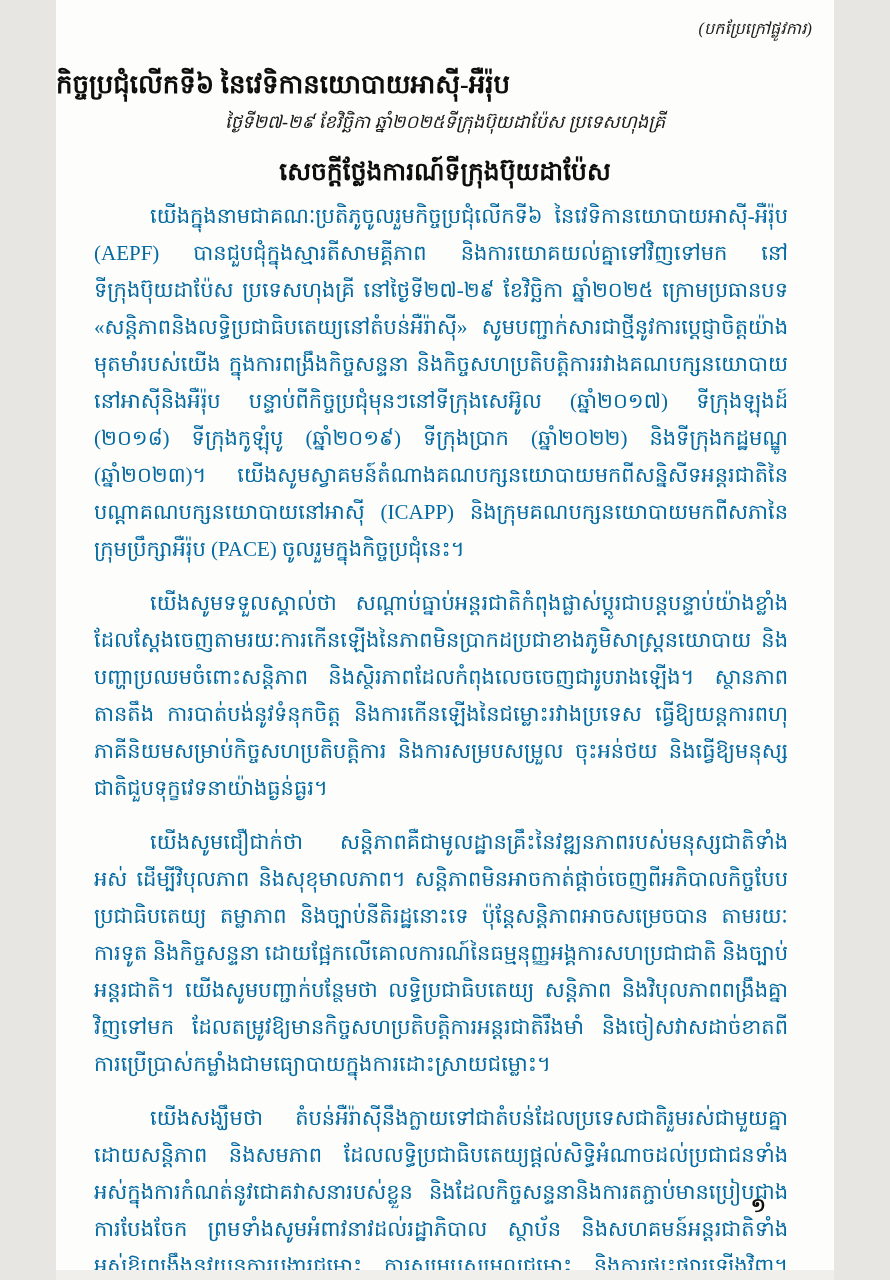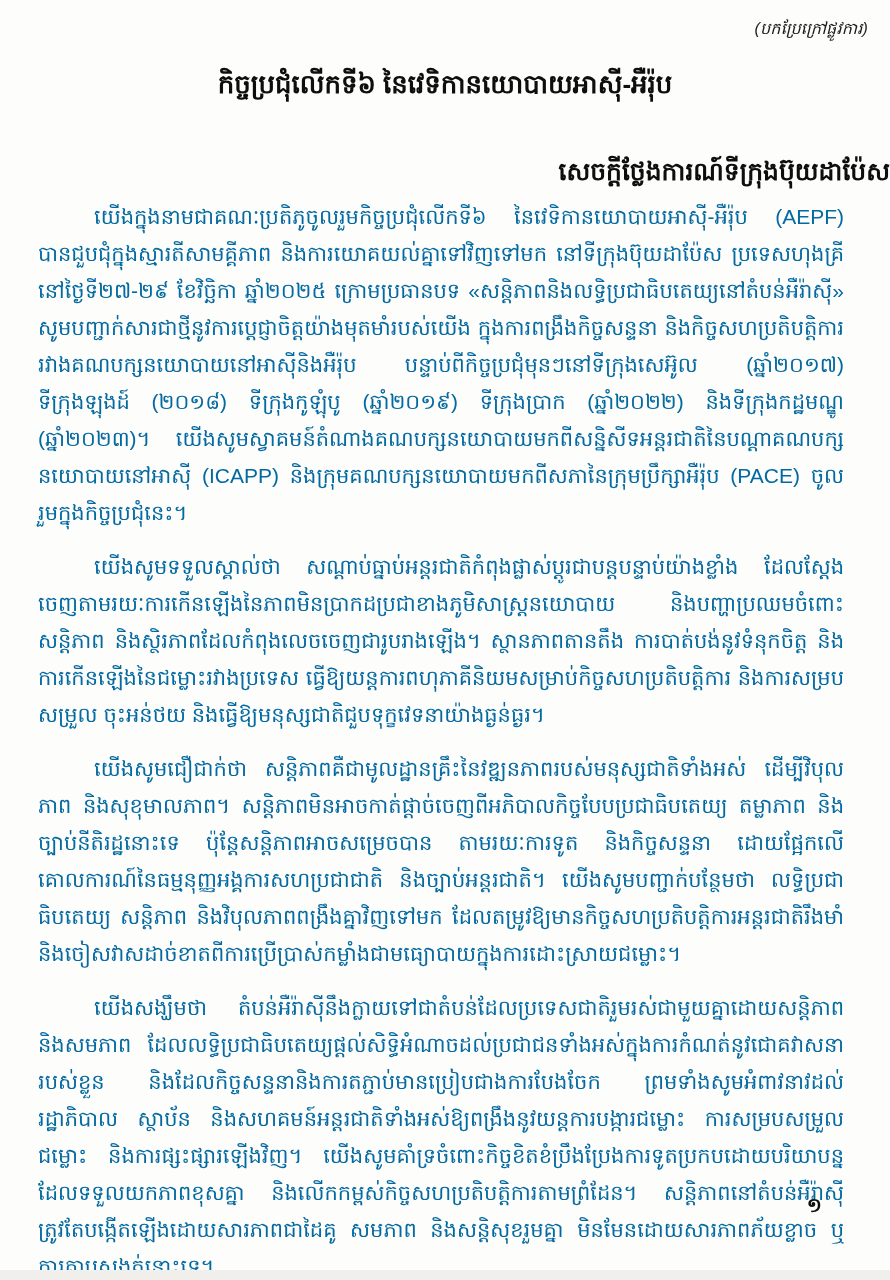--- a/index.html
+++ b/index.html
@@ -2,64 +2,64 @@
 <html lang="km"><head>
 <meta charset="utf-8">
 <style>
   html, body {
     margin: 0;
     padding: 0;
     background: #e8e6e3;
   }
   .page {
     position: relative;
-    width: 890px;
+    width: 778px;
     height: 1280px;
     margin: 0 auto;
     background: #fdfdfb;
     color: #141414;
-    font-family: Liberation Sans, sans-serif;
+    font-family: Liberation Serif, serif;
     overflow: hidden;
     box-sizing: border-box;
   }
   .corner-note {
     position: absolute;
     top: 18px;
     right: 22px;
     font-size: 16px;
     font-style: italic;
     letter-spacing: 0.2px;
     color: #1b1b1b;
   }
   .doc-title {
     position: absolute;
     top: 68px;
     left: 0;
     width: 100%;
-    text-align: center;
+    text-align: left;
     font-size: 26px;
     font-weight: bold;
     color: #0e0e0e;
   }
   .doc-subtitle {
     position: absolute;
     top: 110px;
     left: 0;
     width: 100%;
     text-align: center;
     font-size: 18px;
     font-style: italic;
     color: #171717;
   }
   .section-heading {
     position: absolute;
     top: 156px;
     left: 0;
     width: 100%;
-    text-align: right;
+    text-align: center;
     font-size: 25px;
     font-weight: bold;
     color: #0e0e0e;
   }
   .body-text {
     position: absolute;
     top: 198px;
     left: 38px;
     right: 46px;
   }
@@ -91,20 +91,21 @@
 </style>
 </head>
 <body>
 
 <div class="page">
 
   <div class="corner-note">(បកប្រែក្រៅផ្លូវការ)</div>
 
   <div class="doc-title">កិច្ចប្រជុំលើកទី៦ នៃវេទិកានយោបាយអាស៊ី-អឺរ៉ុប</div>
 
+  <div class="doc-subtitle">ថ្ងៃទី២៧-២៩ ខែវិច្ឆិកា ឆ្នាំ២០២៥ទីក្រុងប៊ុយដាប៉ែស ប្រទេសហុងគ្រី</div>
 
   <div class="section-heading">សេចក្តីថ្លែងការណ៍ទីក្រុងប៊ុយដាប៉ែស</div>
 
   <div class="body-text">
     <p>យើងក្នុងនាមជាគណៈប្រតិភូចូលរួមកិច្ចប្រជុំលើកទី៦ នៃវេទិកានយោបាយអាស៊ី-អឺរ៉ុប (AEPF) បានជួបជុំក្នុងស្មារតីសាមគ្គីភាព និងការយោគយល់គ្នាទៅវិញទៅមក នៅទីក្រុងប៊ុយដាប៉ែស ប្រទេសហុងគ្រី នៅថ្ងៃទី២៧-២៩ ខែវិច្ឆិកា ឆ្នាំ២០២៥ ក្រោមប្រធានបទ «សន្តិភាពនិងលទ្ធិប្រជាធិបតេយ្យនៅតំបន់អឺរ៉ាស៊ី» សូមបញ្ជាក់សារជាថ្មីនូវការប្ដេជ្ញាចិត្តយ៉ាងមុតមាំរបស់យើង ក្នុងការពង្រឹងកិច្ចសន្ទនា និងកិច្ចសហប្រតិបត្តិការរវាងគណបក្សនយោបាយនៅអាស៊ីនិងអឺរ៉ុប បន្ទាប់ពីកិច្ចប្រជុំមុនៗនៅទីក្រុងសេអ៊ូល (ឆ្នាំ២០១៧) ទីក្រុងឡុងដ៍ (២០១៨) ទីក្រុងកូឡុំបូ (ឆ្នាំ២០១៩) ទីក្រុងប្រាក (ឆ្នាំ២០២២) និងទីក្រុងកដ្ឋមណ្ឌូ (ឆ្នាំ២០២៣)។ យើងសូមស្វាគមន៍តំណាងគណបក្សនយោបាយមកពីសន្និសីទអន្តរជាតិនៃបណ្ដាគណបក្សនយោបាយនៅអាស៊ី (ICAPP) និងក្រុមគណបក្សនយោបាយមកពីសភានៃក្រុមប្រឹក្សាអឺរ៉ុប (PACE) ចូលរួមក្នុងកិច្ចប្រជុំនេះ។</p>
     <p>យើងសូមទទួលស្គាល់ថា សណ្ដាប់ធ្នាប់អន្តរជាតិកំពុងផ្លាស់ប្ដូរជាបន្តបន្ទាប់យ៉ាងខ្លាំង ដែលស្ដែងចេញតាមរយៈការកើនឡើងនៃភាពមិនប្រាកដប្រជាខាងភូមិសាស្ត្រនយោបាយ និងបញ្ហាប្រឈមចំពោះសន្តិភាព និងស្ថិរភាពដែលកំពុងលេចចេញជារូបរាងឡើង។ ស្ថានភាពតានតឹង ការបាត់បង់នូវទំនុកចិត្ត និងការកើនឡើងនៃជម្លោះរវាងប្រទេស ធ្វើឱ្យយន្តការពហុភាគីនិយមសម្រាប់កិច្ចសហប្រតិបត្តិការ និងការសម្របសម្រួល ចុះអន់ថយ និងធ្វើឱ្យមនុស្សជាតិជួបទុក្ខវេទនាយ៉ាងធ្ងន់ធ្ងរ។</p>
     <p>យើងសូមជឿជាក់ថា សន្តិភាពគឺជាមូលដ្ឋានគ្រឹះនៃវឌ្ឍនភាពរបស់មនុស្សជាតិទាំងអស់ ដើម្បីវិបុលភាព និងសុខុមាលភាព។ សន្តិភាពមិនអាចកាត់ផ្ដាច់ចេញពីអភិបាលកិច្ចបែបប្រជាធិបតេយ្យ តម្លាភាព និងច្បាប់នីតិរដ្ឋនោះទេ ប៉ុន្តែសន្តិភាពអាចសម្រេចបាន តាមរយៈការទូត និងកិច្ចសន្ទនា ដោយផ្អែកលើគោលការណ៍នៃធម្មនុញ្ញអង្គការសហប្រជាជាតិ និងច្បាប់អន្តរជាតិ។ យើងសូមបញ្ជាក់បន្ថែមថា លទ្ធិប្រជាធិបតេយ្យ សន្តិភាព និងវិបុលភាពពង្រឹងគ្នាវិញទៅមក ដែលតម្រូវឱ្យមានកិច្ចសហប្រតិបត្តិការអន្តរជាតិរឹងមាំ និងចៀសវាសដាច់ខាតពីការប្រើប្រាស់កម្លាំងជាមធ្យោបាយក្នុងការដោះស្រាយជម្លោះ។</p>
     <p>យើងសង្ឃឹមថា តំបន់អឺរ៉ាស៊ីនឹងក្លាយទៅជាតំបន់ដែលប្រទេសជាតិរួមរស់ជាមួយគ្នាដោយសន្តិភាព និងសមភាព ដែលលទ្ធិប្រជាធិបតេយ្យផ្ដល់សិទ្ធិអំណាចដល់ប្រជាជនទាំងអស់ក្នុងការកំណត់នូវជោគវាសនារបស់ខ្លួន និងដែលកិច្ចសន្ទនានិងការតភ្ជាប់មានប្រៀបជាងការបែងចែក ព្រមទាំងសូមអំពាវនាវដល់រដ្ឋាភិបាល ស្ថាប័ន និងសហគមន៍អន្តរជាតិទាំងអស់ឱ្យពង្រឹងនូវយន្តការបង្ការជម្លោះ ការសម្របសម្រួលជម្លោះ និងការផ្សះផ្សារឡើងវិញ។ យើងសូមគាំទ្រចំពោះកិច្ចខិតខំប្រឹងប្រែងការទូតប្រកបដោយបរិយាបន្ន ដែលទទួលយកភាពខុសគ្នា និងលើកកម្ពស់កិច្ចសហប្រតិបត្តិការតាមព្រំដែន។ សន្តិភាពនៅតំបន់អឺរ៉ាស៊ីត្រូវតែបង្កើតឡើងដោយសារភាពជាដៃគូ សមភាព និងសន្តិសុខរួមគ្នា មិនមែនដោយសារភាពភ័យខ្លាច ឬការគាបសង្កត់នោះទេ។</p>
 
   </div>

